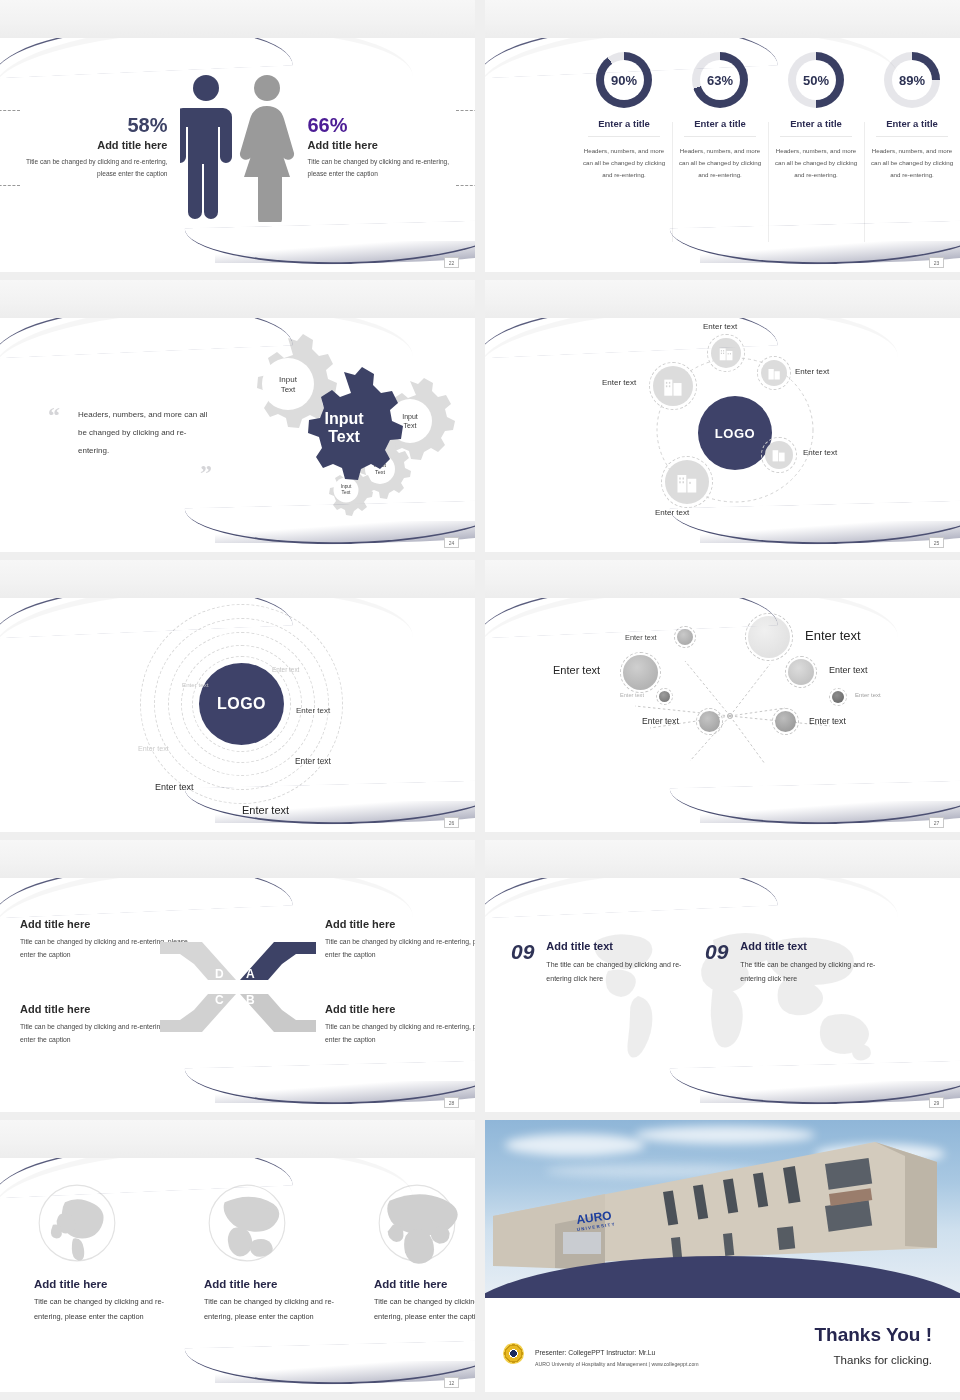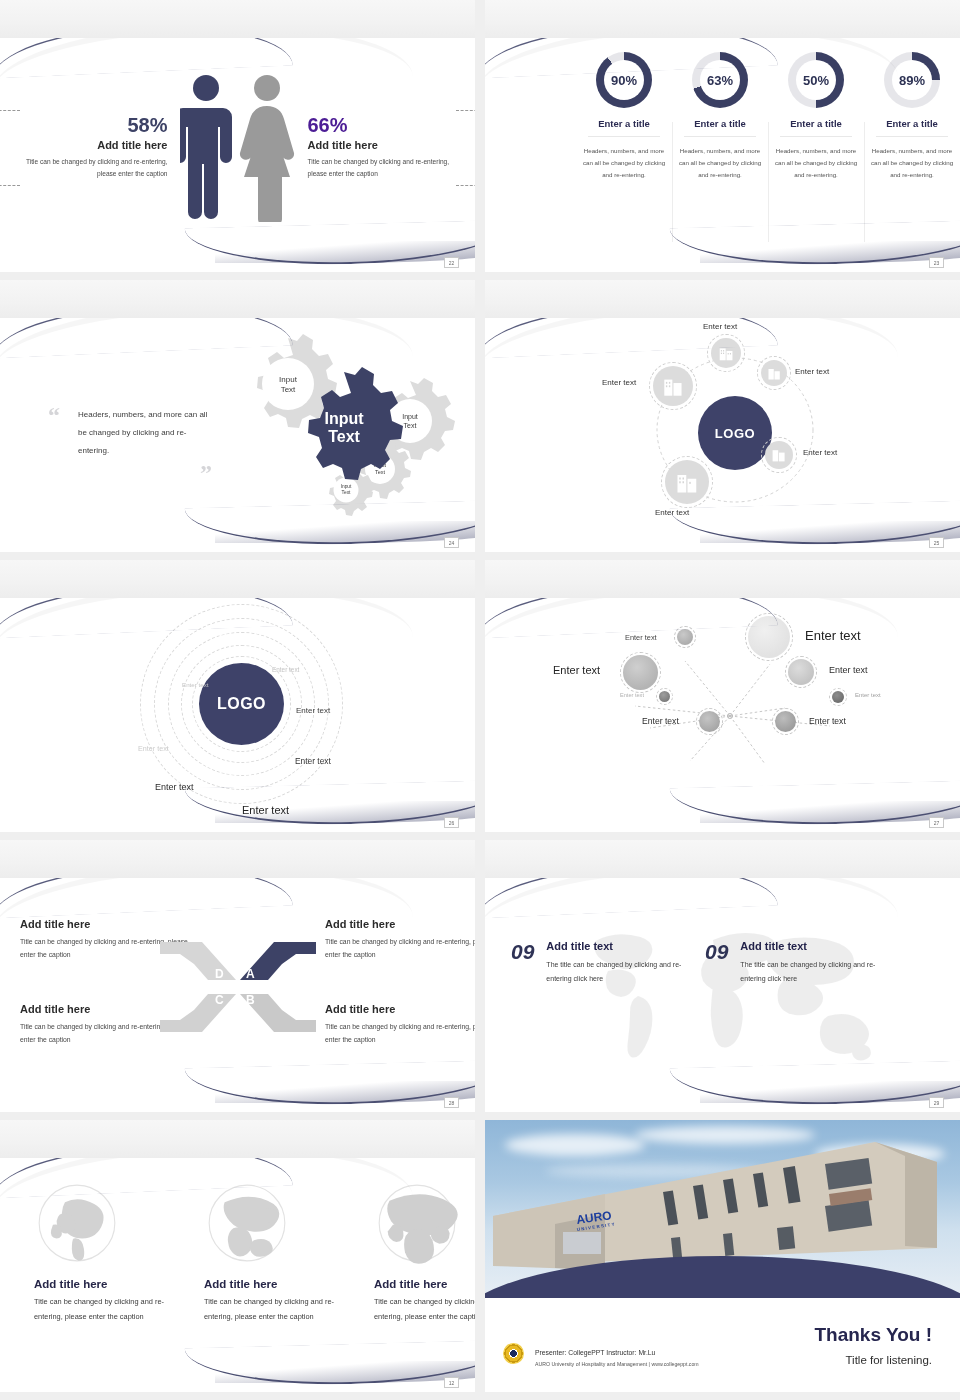--- a/index.html
+++ b/index.html
@@ -658,19 +658,19 @@
         <path d="M70 104 L120 94 L120 150 L70 148 Z" fill="#b7b0a4"></path>
         <rect x="78" y="112" width="38" height="22" fill="#c9ccd1"></rect>
 
         <text x="92" y="104" font-size="12" font-weight="bold" fill="#1e3f9e" font-family="Liberation Sans, sans-serif" transform="rotate(-8 92 104)">AURO</text>
         <text x="92" y="111" font-size="4.4" font-weight="bold" fill="#1e3f9e" letter-spacing="1.3" font-family="Liberation Sans, sans-serif" transform="rotate(-8 92 111)">UNIVERSITY</text>
       </svg>
       <div class="banner"></div>
     </div>
 
     <div class="thx-title">Thanks You !</div>
-    <div class="thx-sub">Title for listening.</div>
+    <div class="thx-sub">Thanks for clicking.</div>
     <div class="ft-logo"></div>
     <div class="ft-l1">Presenter: CollegePPT   Instructor: Mr.Lu</div>
     <div class="ft-l2">AURO University of Hospitality and Management | www.collegeppt.com</div>
   </div>
 
 </div>
 
 </body></html>

